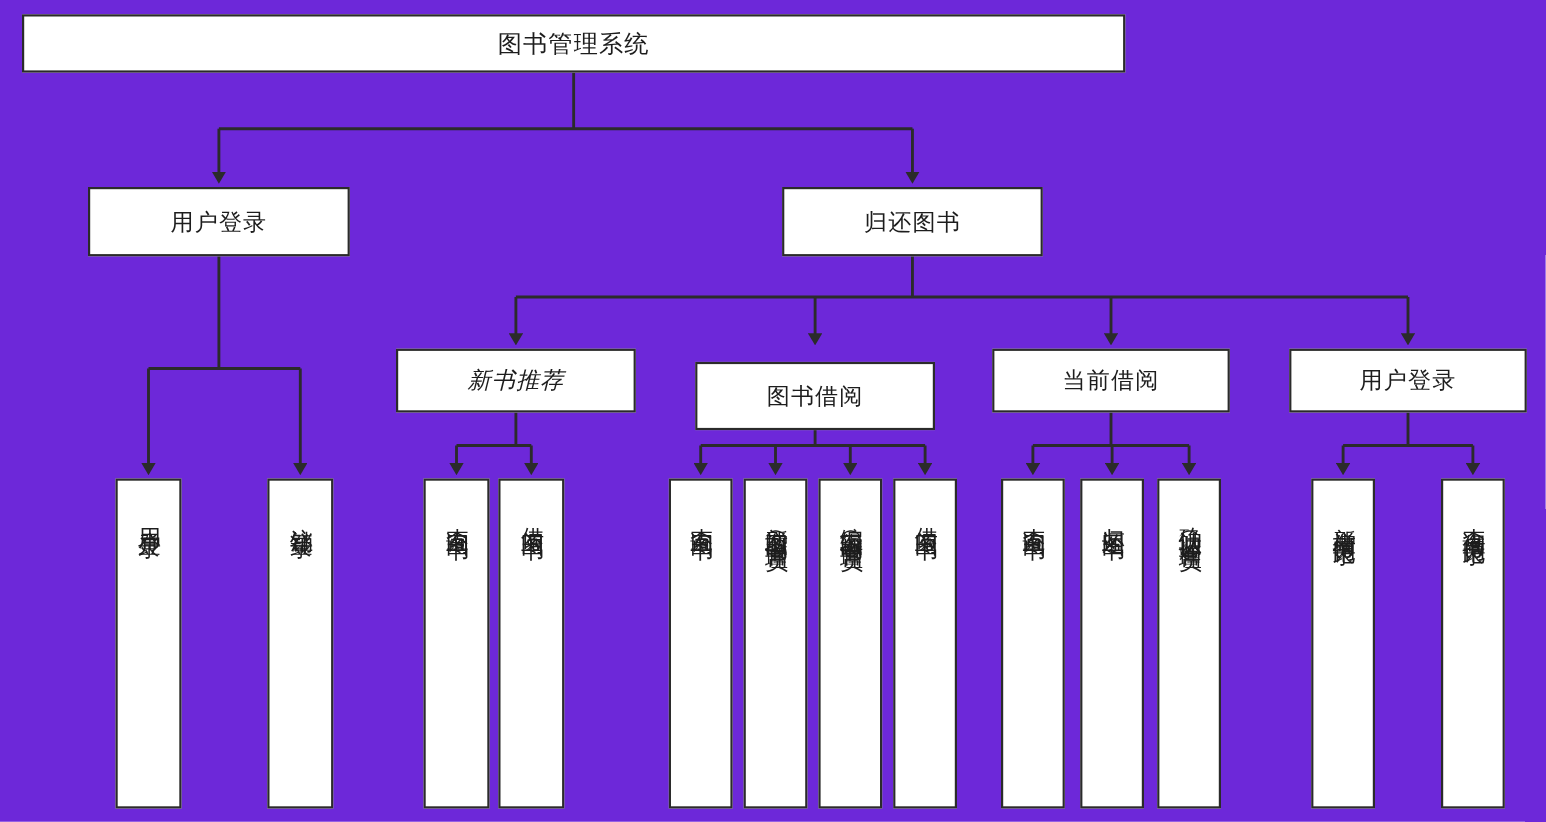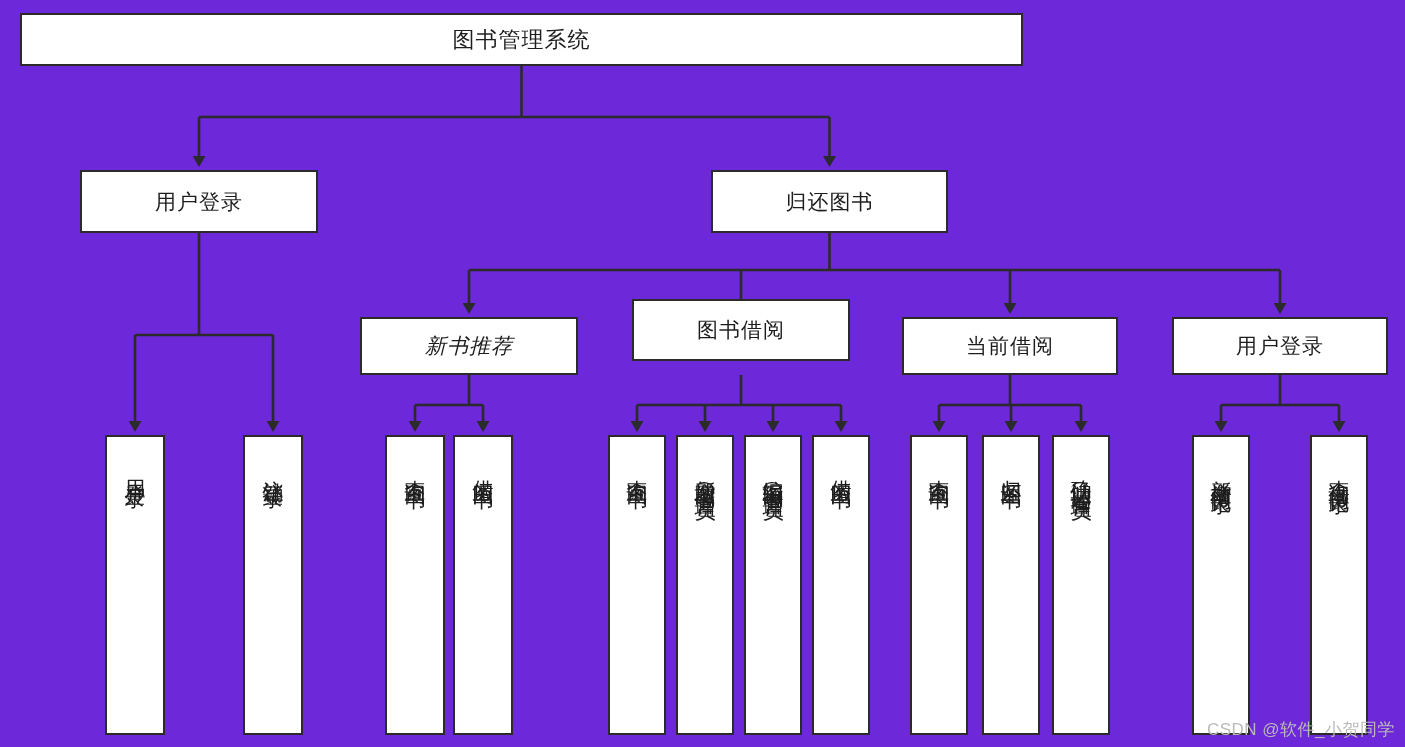--- a/index.html
+++ b/index.html
@@ -72,21 +72,21 @@
       </div>
       <div class="node h" style="left: 80px; top: 170px; width: 238px; height: 63px;">
         <span class="node-label">用户登录</span>
       </div>
       <div class="node h" style="left: 711px; top: 170px; width: 237px; height: 63px;">
         <span class="node-label">归还图书</span>
       </div>
       <div class="node h" style="left: 360px; top: 317px; width: 218px; height: 58px; font-style: italic;">
         <span class="node-label">新书推荐</span>
       </div>
-      <div class="node h" style="left: 632px; top: 299px; width: 218px; height: 62px;">
+      <div class="node h" style="left: 632px; top: 329px; width: 218px; height: 62px;">
         <span class="node-label">图书借阅</span>
       </div>
       <div class="node h" style="left: 902px; top: 317px; width: 216px; height: 58px;">
         <span class="node-label">当前借阅</span>
       </div>
       <div class="node h" style="left: 1172px; top: 317px; width: 216px; height: 58px;">
         <span class="node-label">用户登录</span>
       </div>
       <div class="node leaf" style="left: 105px; top: 435px; width: 60px; height: 300px;">
         <span class="node-label">用户登录</span>
@@ -122,14 +122,13 @@
         <span class="node-label">确认归还（管理员）</span>
       </div>
       <div class="node leaf" style="left: 1192px; top: 435px; width: 58px; height: 300px;">
         <span class="node-label">新增借阅记录</span>
       </div>
       <div class="node leaf" style="left: 1310px; top: 435px; width: 58px; height: 300px;">
         <span class="node-label">查询借阅记录</span>
       </div>
     </div>
 
-  <div class="watermark">CSDN @软件_小贺同学</div>
 </div>
 
 </body></html>

